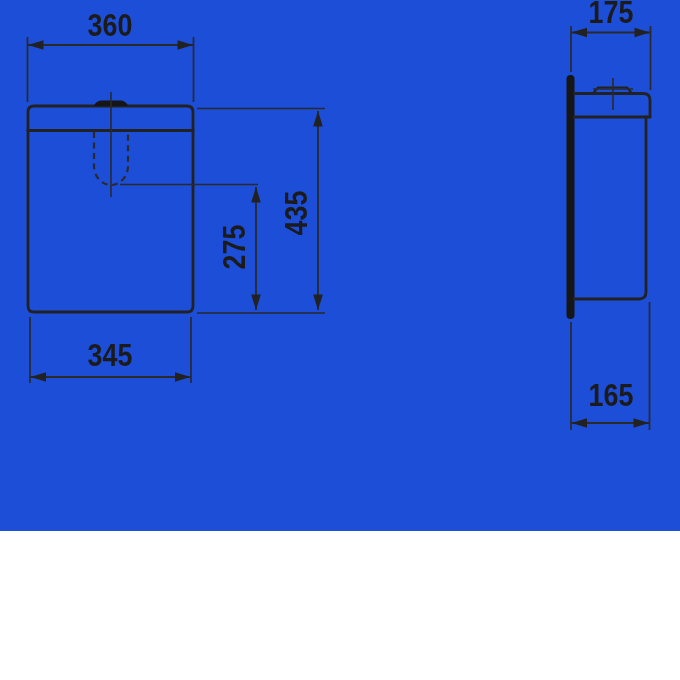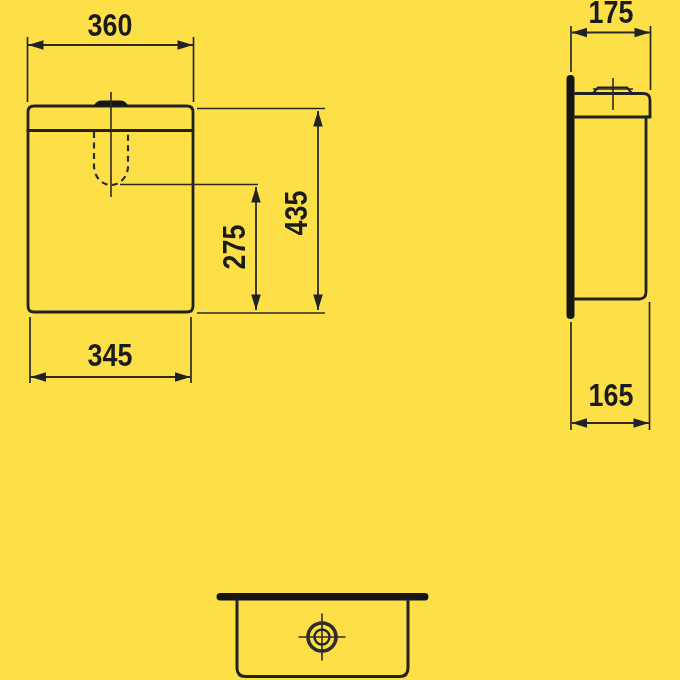--- a/index.html
+++ b/index.html
@@ -3,22 +3,22 @@
 <meta charset="utf-8">
 <style>
   html, body {
     margin: 0;
     padding: 0;
     background: #ffffff;
   }
   #stage {
     position: relative;
     width: 680px;
-    height: 680px;
-    background: #fde047;
+    height: 531px;
+    background: #1d4ed8;
     overflow: hidden;
   }
   svg { display: block; }
   .outline {
     fill: none;
     stroke: #222222;
     stroke-width: 2.8;
     stroke-linecap: round;
     stroke-linejoin: round;
   }

